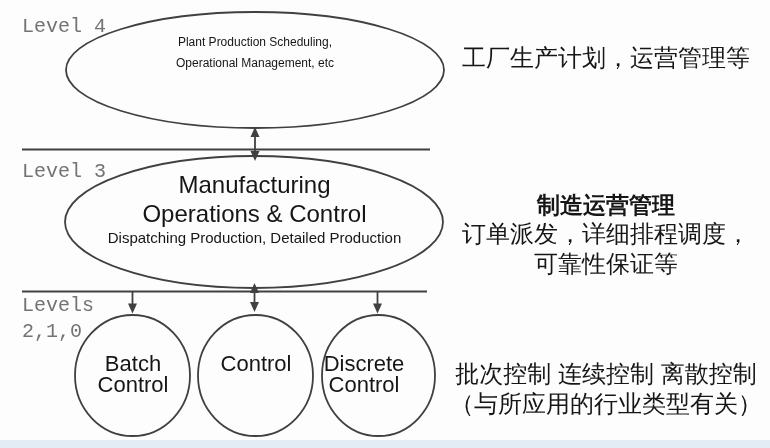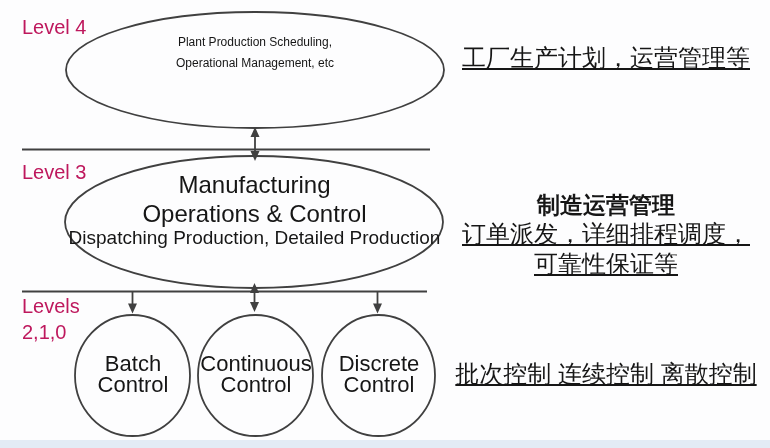--- a/index.html
+++ b/index.html
@@ -14,43 +14,43 @@
     background:var(--background);
     font-family:"Liberation Sans", sans-serif;
     color:var(--text);
     position:relative;
   }
   .stage{position:absolute;left:0;top:0;width:770px;height:448px;}
   .shapes{position:absolute;left:0;top:0;color:var(--stroke);}
   .txt{position:absolute;white-space:nowrap;}
   .center{text-align:center;white-space:normal;}
 
-  .level-label{left:22px;font-size:20px;line-height:24px;color:#be185d;}
+  .level-label{left:22px;font-size:20px;line-height:24px;color:#737373;font-family:Liberation Mono, monospace;}
   .lbl-l4{top:15px;}
   .lbl-l3{top:160px;}
   .lbl-l210{top:293px;line-height:26px;}
   .lbl-l210 span{display:block;}
 
   .e1-block{left:65px;top:32px;width:380px;}
   .e1-title{font-size:22px;line-height:28px;}
   .e1-sub{font-size:12px;line-height:21px;}
 
   .e2-block{left:64px;top:170px;width:381px;}
   .e2-title{font-size:24px;line-height:29px;}
-  .e2-sub{font-size:19px;line-height:19px;}
+  .e2-sub{font-size:15px;line-height:19px;}
 
   .circle-label{top:353px;width:120px;font-size:22px;line-height:21px;}
   .c-batch{left:73px;}
   .c-cont{left:196px;}
-  .c-disc{left:319px;text-align:center;}
+  .c-disc{left:304px;text-align:center;}
   .circle-label span{display:block;}
 
   .ann{left:444px;width:324px;}
   .ann-title{font-size:23px;line-height:28px;font-weight:bold;}
-  .ann-body{font-size:24px;line-height:30px;text-decoration:underline;}
+  .ann-body{font-size:24px;line-height:30px;}
   .ann-top{top:43px;}
   .ann-mid{top:191px;}
   .ann-bot{top:359px;}
 
   .footer-bar{position:absolute;left:0;bottom:0;width:770px;height:8px;background:var(--footer_bar);}
 </style>
 </head>
 <body>
 
 <div class="stage">
@@ -107,36 +107,36 @@
     <div class="e2-title">Manufacturing</div>
     <div class="e2-title">Operations &amp; Control</div>
     <div class="e2-sub">Dispatching Production, Detailed Production</div>
   </div>
 
   <div class="txt center circle-label c-batch">
     <span>Batch</span>
     <span>Control</span>
   </div>
   <div class="txt center circle-label c-cont">
-    <span>Continuous</span>
     <span>Control</span>
   </div>
   <div class="txt center circle-label c-disc">
     <span>Discrete</span>
     <span>Control</span>
   </div>
 
   <div class="txt center ann ann-top">
     <div class="ann-body">工厂生产计划，运营管理等</div>
   </div>
 
   <div class="txt center ann ann-mid">
     <div class="ann-title">制造运营管理</div>
     <div class="ann-body">订单派发，详细排程调度，</div>
     <div class="ann-body">可靠性保证等</div>
   </div>
 
   <div class="txt center ann ann-bot">
     <div class="ann-body">批次控制 连续控制 离散控制</div>
+    <div class="ann-body">（与所应用的行业类型有关）</div>
   </div>
 
   <div class="footer-bar"></div>
 </div>
 
 </body></html>

